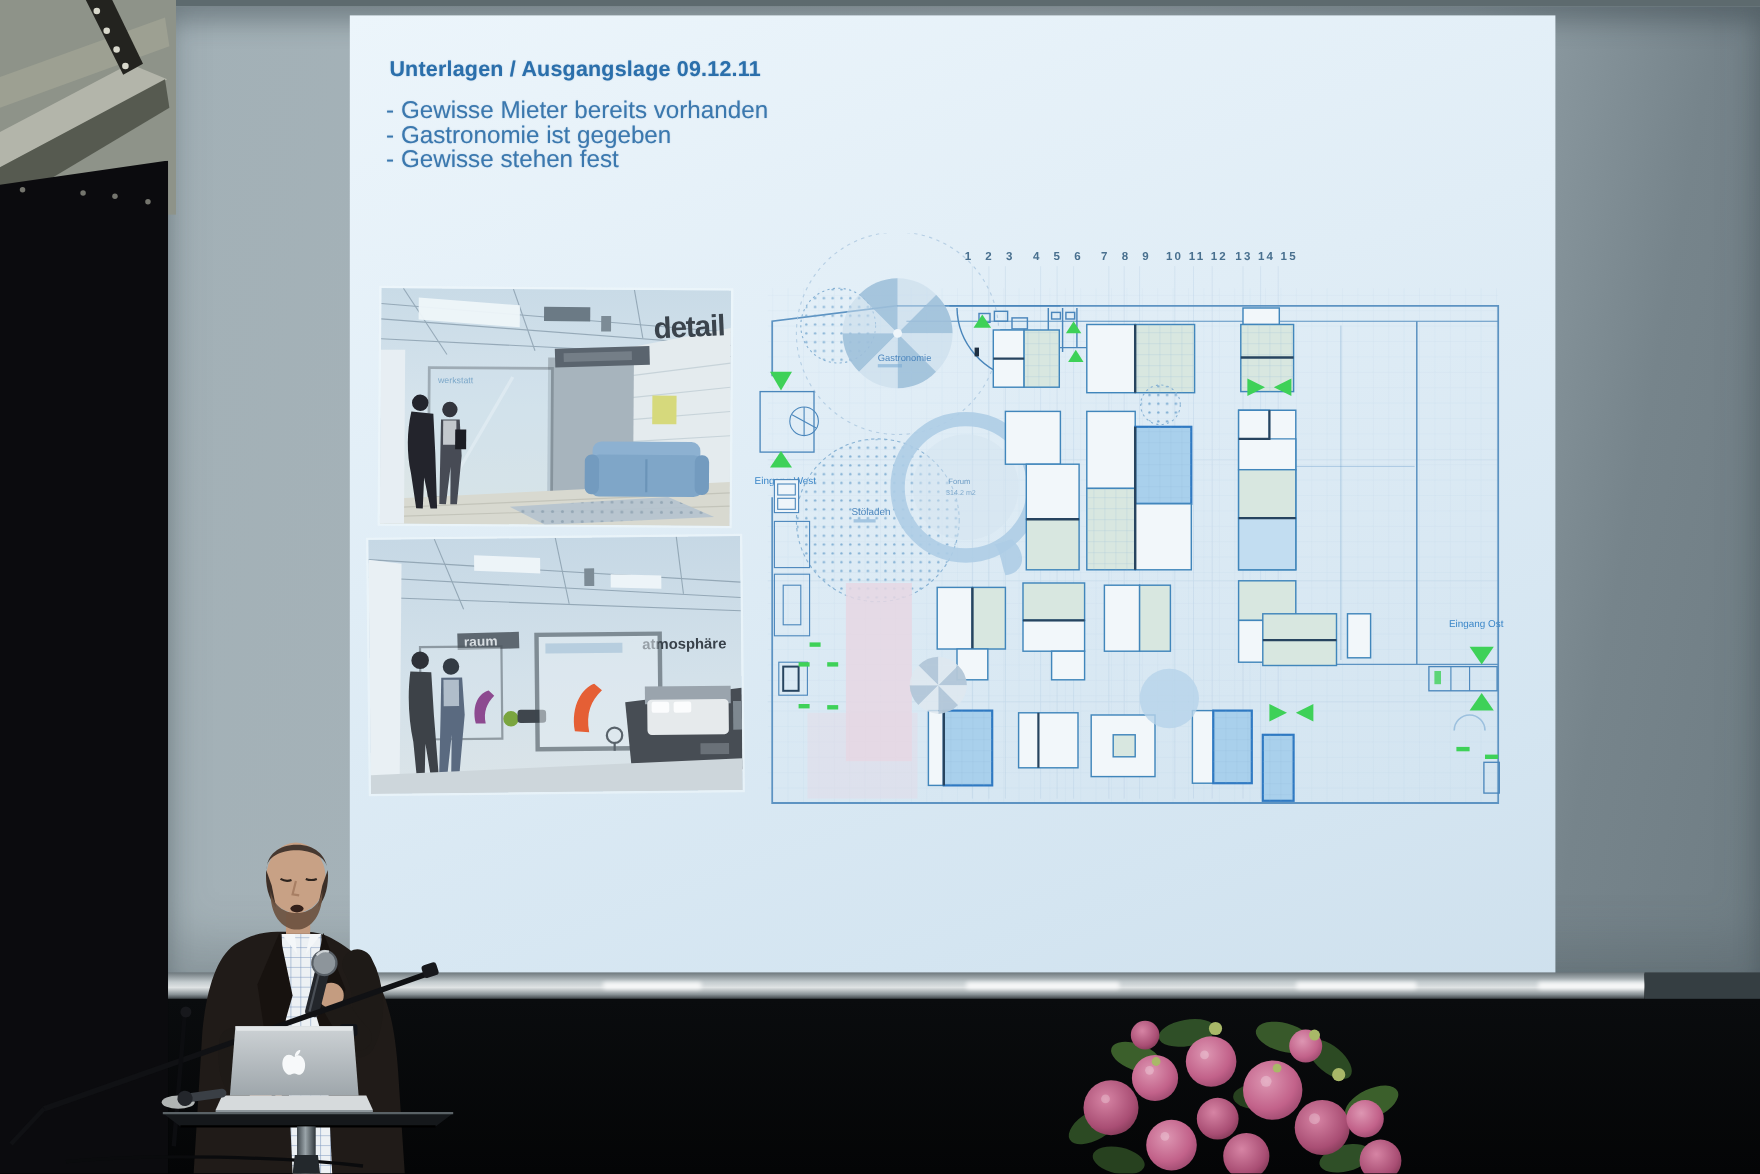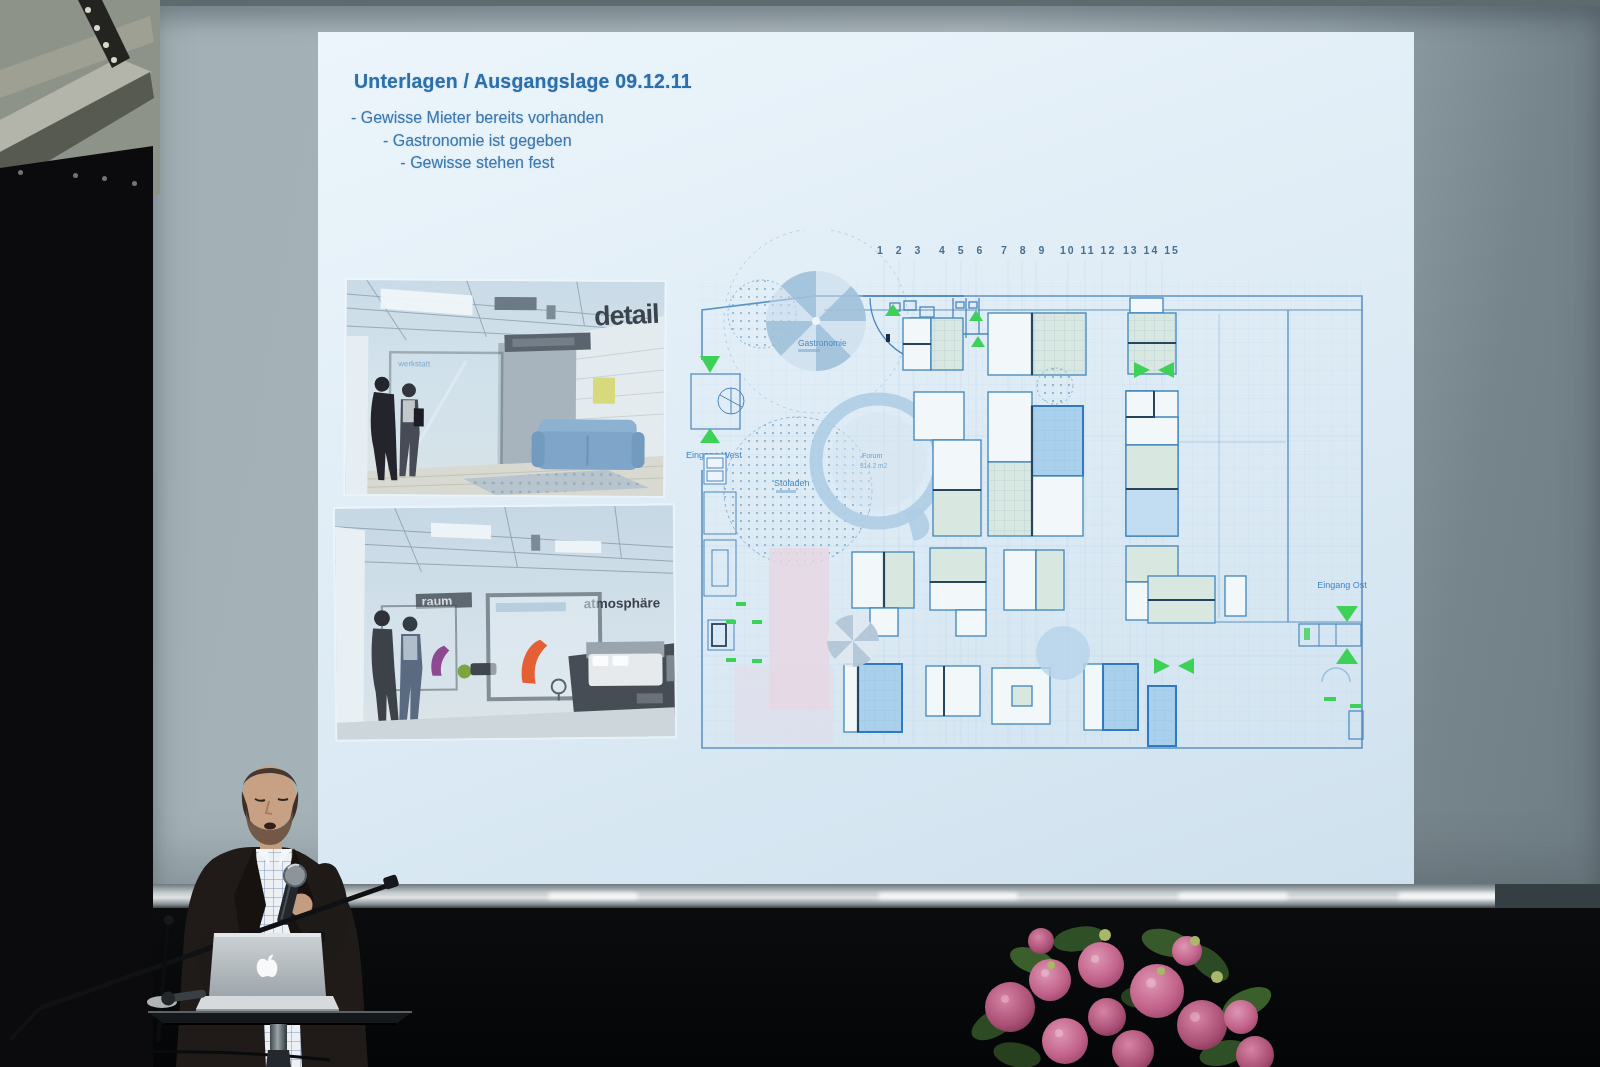--- a/index.html
+++ b/index.html
@@ -18,28 +18,28 @@
   #stage{left:0;top:908px;width:1600px;height:159px;background:linear-gradient(#0a0c0e,#040506);}
   #right-of-bar{left:1495px;top:884px;width:105px;height:25px;background:#353e42;}
 
   
   #ceiling{left:0;top:0;width:160px;height:195px;background:#8e9389;overflow:hidden;}
   #curtain{left:0;top:146px;width:153px;height:921px;background:#0b0b0e;
            clip-path:polygon(0 22px,100% 0,100% 100%,0 100%);}
   .bolt{position:absolute;width:5px;height:5px;border-radius:50%;background:#8f9086;opacity:.8;}
 
   
-  #slide{left:318px;top:32px;width:1096px;height:938px;
+  #slide{left:318px;top:14px;width:1096px;height:938px;
          background:linear-gradient(160deg,#ecf5fb 0%,#e0edf6 40%,#d4e5f1 78%,#cmysql 100%);
          background:linear-gradient(160deg,#ecf5fb 0%,#e0edf6 40%,#d4e5f1 78%,#cddfec 100%);
          filter:blur(.35px);}
   #slide-title{left:36px;top:38px;font-size:19.5px;font-weight:bold;color:#2b6fab;letter-spacing:.2px;
                text-shadow:0 0 1.2px rgba(43,111,171,.45);}
-  #slide-bullets{left:33px;top:75px;font-size:16px;color:#3b78ae;line-height:22.6px;
-               text-shadow:0 0 1.2px rgba(59,120,174,.4);text-align:center;}
+  #slide-bullets{left:33px;top:75px;font-size:22px;color:#3b78ae;line-height:22.6px;
+               text-shadow:0 0 1.2px rgba(59,120,174,.4);}
   .render{box-shadow:0 0 0 2px rgba(240,248,252,.6);}
   #render-top{left:28px;top:249px;width:318px;height:214px;transform:rotate(.4deg);}
   #render-bottom{left:18px;top:475px;width:338px;height:231px;transform:rotate(-.6deg);}
   #floorplan{left:356px;top:198px;width:700px;height:536px;filter:blur(.3px);}
 
   svg text{font-family:"Liberation Sans",sans-serif;}
 </style>
 </head>
 <body>
 

